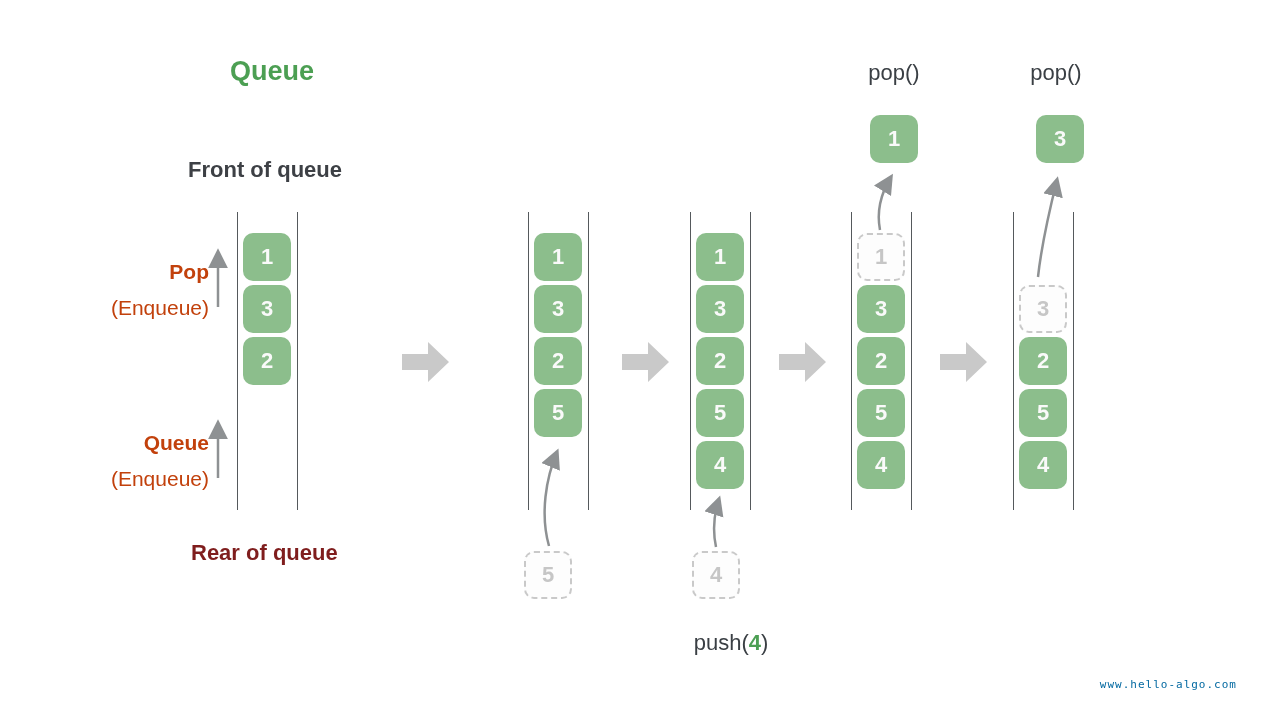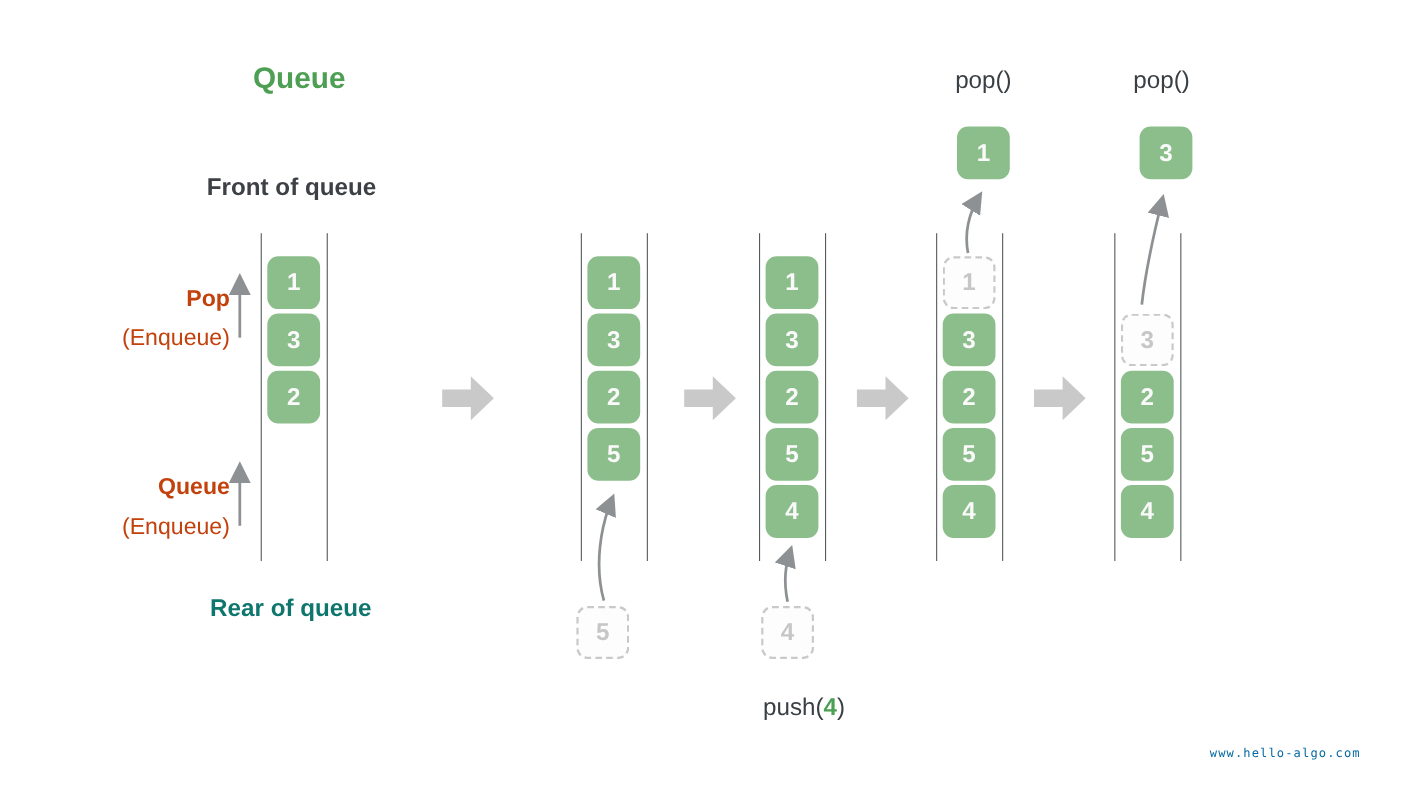--- a/index.html
+++ b/index.html
@@ -4,21 +4,21 @@
 <style>
   html,body{margin:0;padding:0;background:#ffffff;}
   .canvas{
     position:relative;width:1280px;height:720px;background:#ffffff;
     font-family:"Liberation Sans",sans-serif;overflow:hidden;
   }
   .overlay{position:absolute;left:0;top:0;width:1280px;height:720px;pointer-events:none;}
 
   .title{position:absolute;left:230px;top:56px;font-size:27px;font-weight:700;color:#4c9f53;}
   .front-label{position:absolute;left:188px;top:157px;font-size:22px;font-weight:700;color:#3d4045;}
-  .rear-label{position:absolute;left:191px;top:540px;font-size:22px;font-weight:700;color:#0f766e;}
+  .rear-label{position:absolute;left:191px;top:540px;font-size:22px;font-weight:700;color:#7f1d1d;}
 
   .side-block{position:absolute;width:130px;text-align:right;color:#c2410c;}
   .side-block .op-main{font-size:21px;font-weight:700;margin-bottom:12px;}
   .side-block .op-sub{font-size:21px;font-weight:400;}
   .pop-block{left:79px;top:260px;}
   .push-block{left:79px;top:431px;}
 
   .qcol{
     position:absolute;top:212px;height:298px;width:61px;box-sizing:border-box;
     border-left:1.5px solid #55595c;border-right:1.5px solid #55595c;

